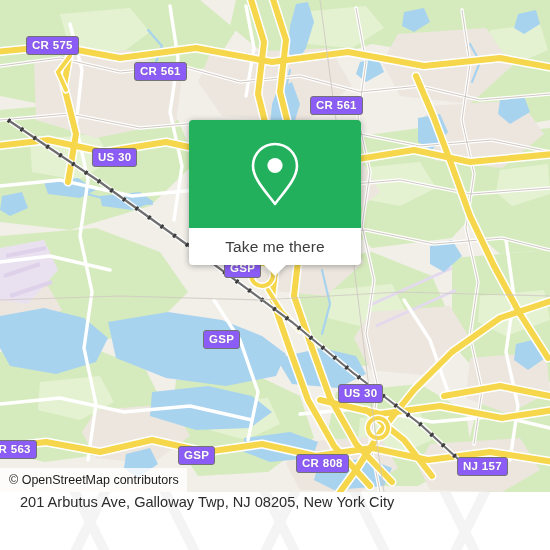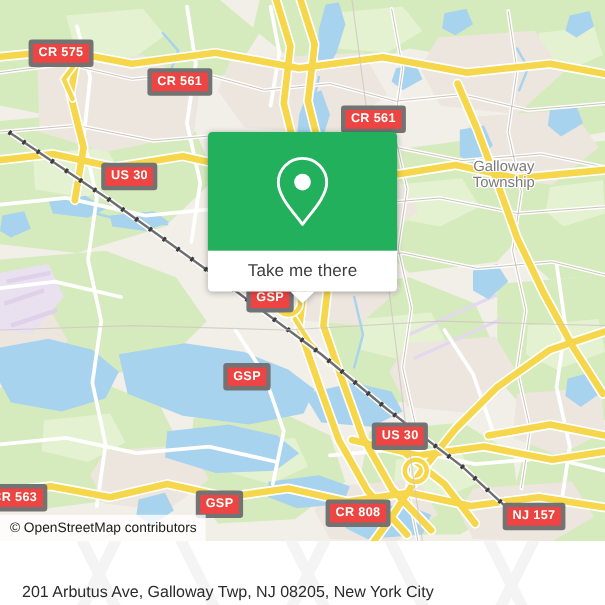--- a/index.html
+++ b/index.html
@@ -15,22 +15,22 @@
   #map{
     position:absolute;left:0;top:0;width:550px;height:492px;
     background:#f2efe9;
     overflow:hidden;
   }
   .mapsvg{position:absolute;left:0;top:0;width:550px;height:492px;display:block;}
 
   
   .shield{
     position:absolute;
-    background:#ef4444;
-    border:4px solid #737373;
+    background:#8b5cf6;
+    border:1px solid #737373;
     border-radius:3px;
     color:#ffffff;
     font-weight:bold;
     font-size:11.5px;
     line-height:14px;
     padding:1px 5px 2px 5px;
     letter-spacing:.3px;
     white-space:nowrap;
     text-shadow:0 0 1px rgba(120,100,0,.35);
     box-sizing:border-box;
@@ -102,21 +102,21 @@
 
   
   #footer{
     position:absolute;left:0;top:492px;width:550px;height:58px;
     background:#ffffff;
     overflow:hidden;
   }
   #footer-watermark{position:absolute;left:0;top:-20px;width:550px;height:100px;opacity:1;}
   #footer-inner{
     position:relative;
-    display:flex;align-items:flex-end;
+    display:flex;align-items:flex-start;
     height:58px;
     padding:0 8px 0 20px;
     box-sizing:border-box;
   }
   #footer-address{
     color:#2b2b2b;
     font-size:14.6px;
     line-height:21px;
     flex:1 1 auto;
     padding-right:4px;
@@ -323,24 +323,20 @@
           <path d="M8,120 L100,182 L200,254 L292,322 L352,372 L420,424 L470,470" stroke="#3c3c3c" stroke-width="4.4" fill="none" stroke-dasharray="2.5 13"></path>
         </g>
 
         <g stroke="#cfc8c2" stroke-width="1.1" fill="none" opacity=".8">
           <path d="M320,0 L336,120 L352,250 L368,380 L384,492"></path>
           <path d="M0,300 L120,296 L260,300 L400,292 L550,296"></path>
         </g>
       </g>
     </svg>
 
-    <div class="placelabel" style="left:458px;top:158px;transform:translate(-50%,-50%);">
-      <div>Galloway</div>
-      <div>Township</div>
-    </div>
 
     <div class="shield" style="left:26px;top:36px;">CR 575</div>
     <div class="shield" style="left:134px;top:62px;">CR 561</div>
     <div class="shield" style="left:310px;top:96px;">CR 561</div>
     <div class="shield" style="left:92px;top:148px;">US 30</div>
     <div class="shield" style="left:224px;top:259px;">GSP</div>
     <div class="shield" style="left:203px;top:330px;">GSP</div>
     <div class="shield" style="left:338px;top:384px;">US 30</div>
     <div class="shield" style="left:-16px;top:440px;">CR 563</div>
     <div class="shield" style="left:178px;top:446px;">GSP</div>

